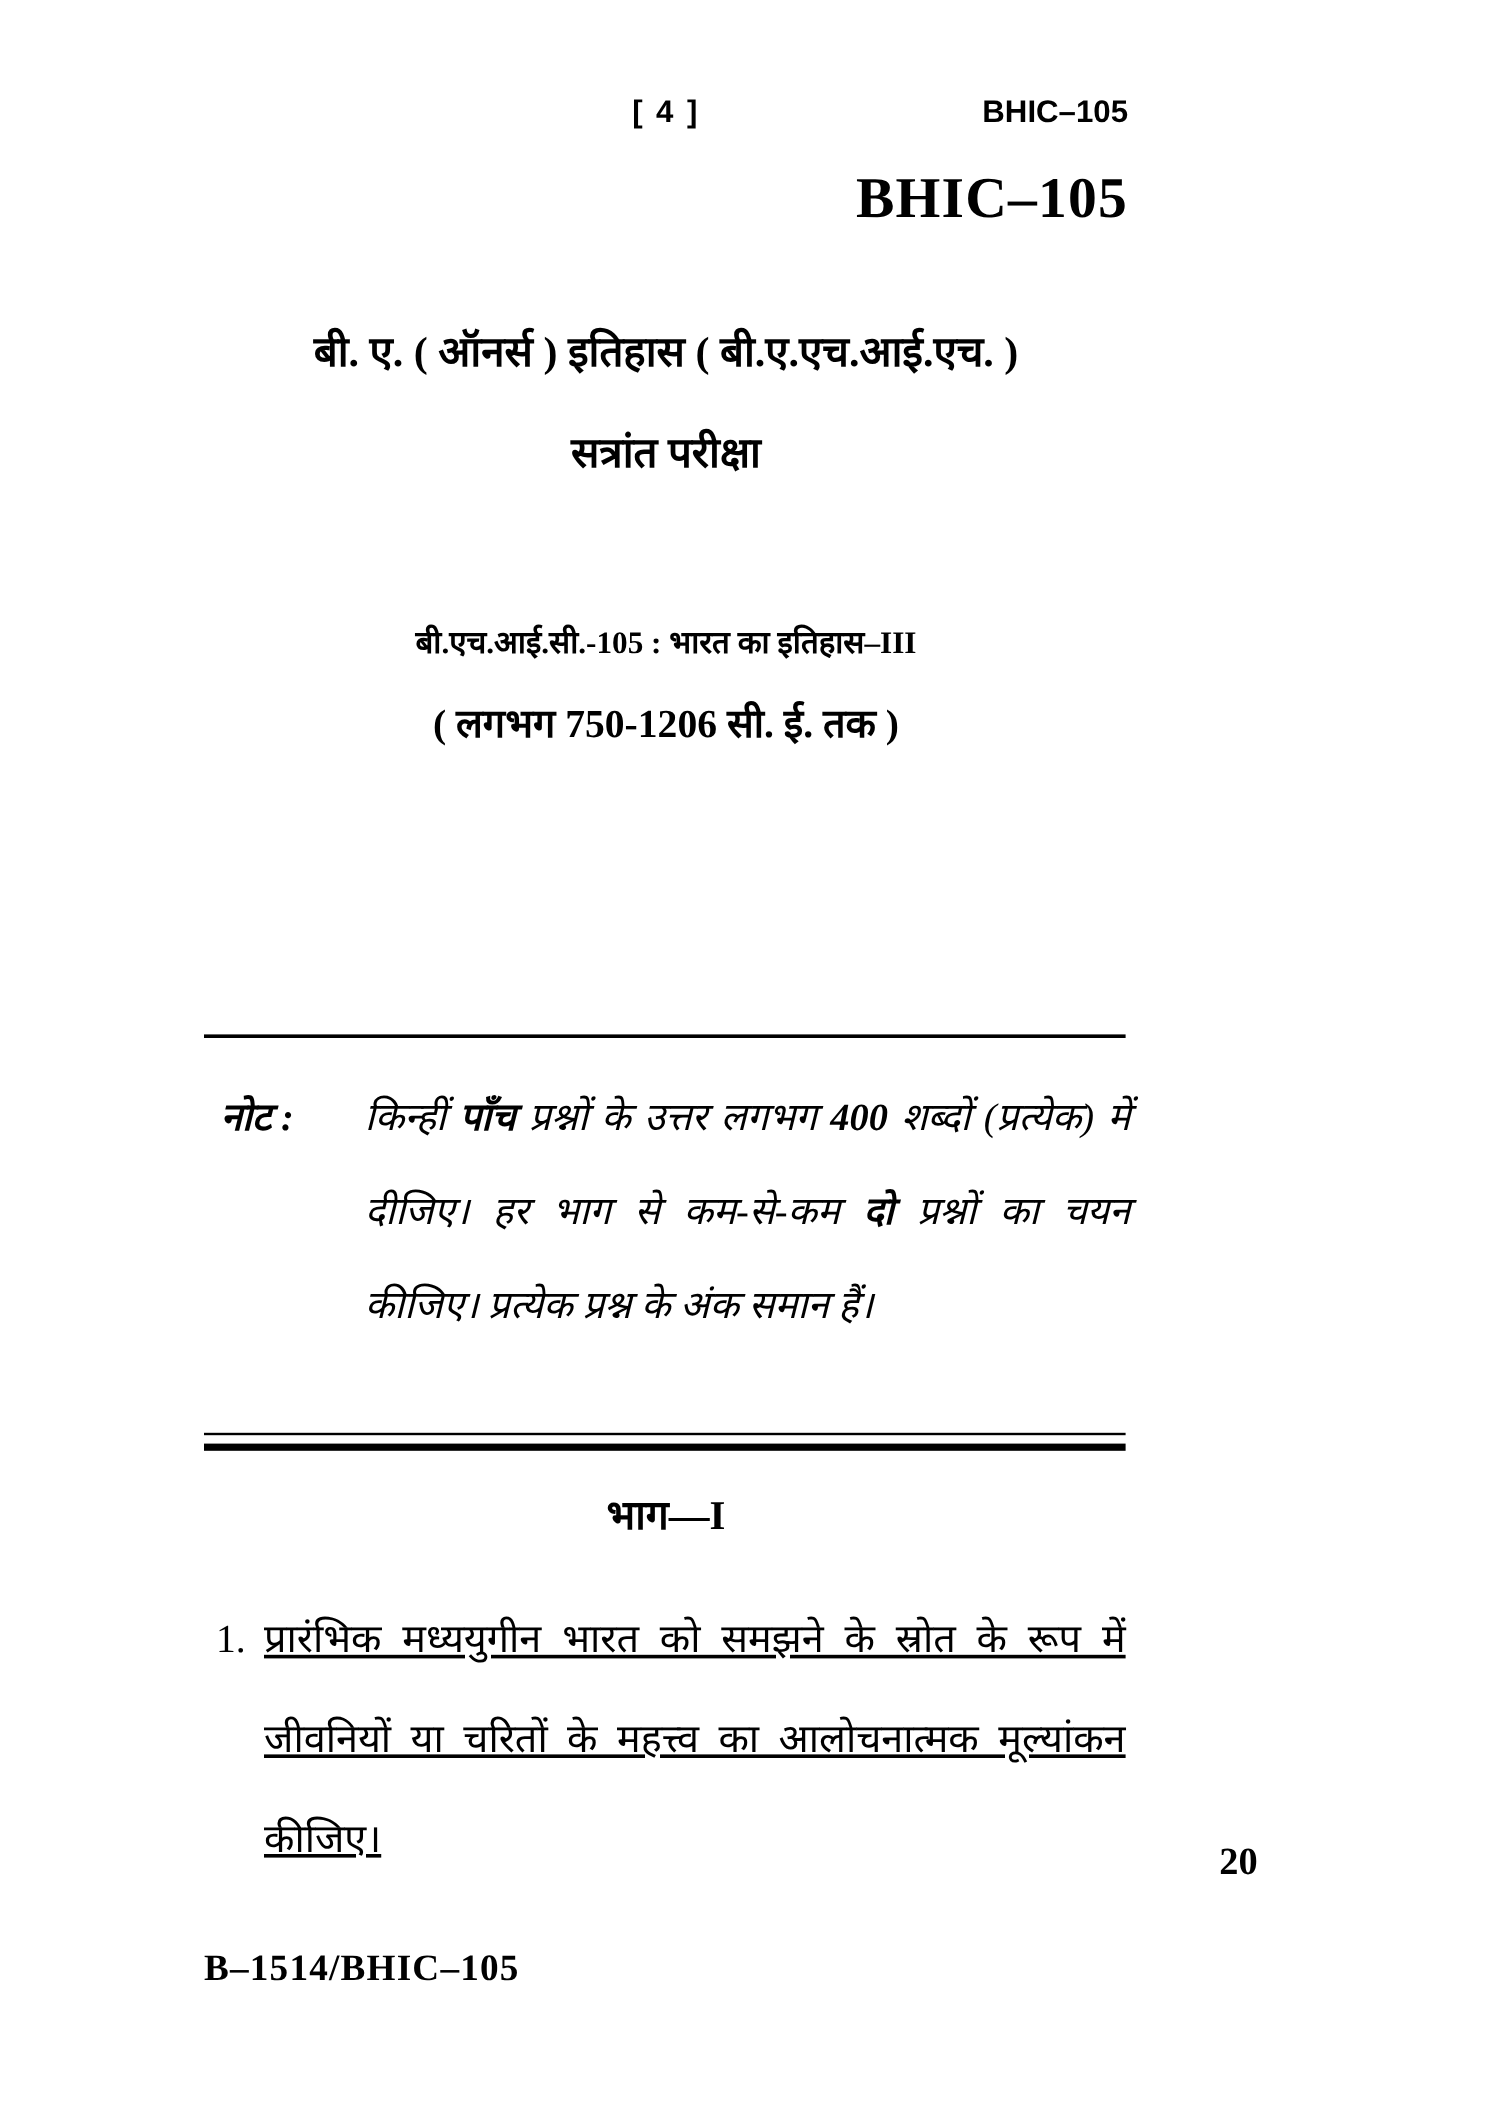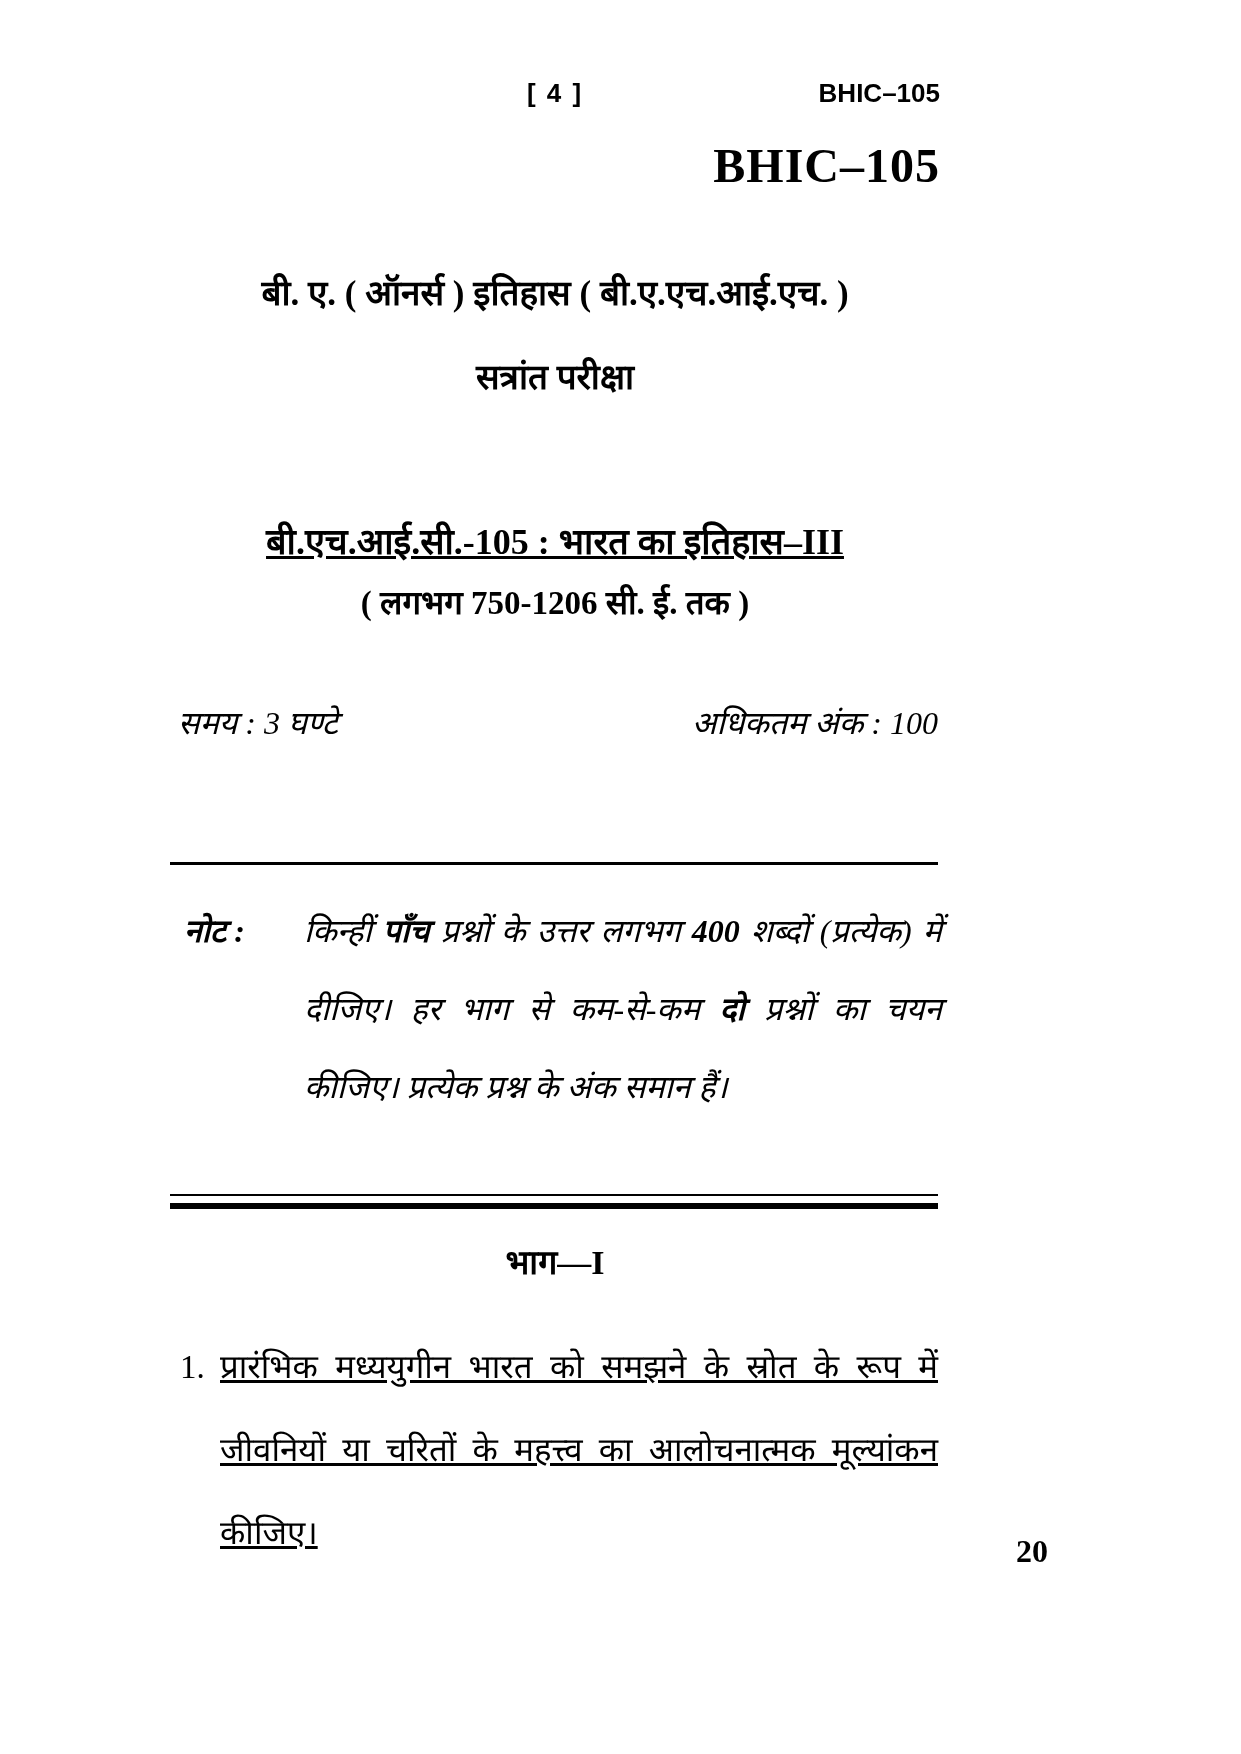--- a/index.html
+++ b/index.html
@@ -55,21 +55,21 @@
     left: 150px;
     width: 810px;
     text-align: center;
     font-weight: bold;
     font-size: 35px;
     white-space: nowrap;
   }
   .line-program { top: 268px; }
   .line-exam    { top: 352px; }
   .line-date    { top: 432px; }
-  .line-course  { top: 516px; font-size: 36px; text-decoration: underline; }
+  .line-course  { top: 516px; font-size: 26px; }
   .line-period  { top: 579px; font-size: 33px; }
   
   .meta-row {
     position: absolute;
     left: 178px;
     top: 700px;
     width: 760px;
     display: flex;
     justify-content: space-between;
     font-style: italic;
@@ -172,35 +172,32 @@
     <span class="hdr-code">BHIC–105</span>
   </div>
 
   <div class="big-title">BHIC–105</div>
 
   <div class="center-line line-program">बी. ए. ( ऑनर्स ) इतिहास ( बी.ए.एच.आई.एच. )</div>
   <div class="center-line line-exam">सत्रांत परीक्षा</div>
   <div class="center-line line-course">बी.एच.आई.सी.-105 : भारत का इतिहास–III</div>
   <div class="center-line line-period">( लगभग 750-1206 सी. ई. तक )</div>
 
-  <div class="meta-row">
-    <span>समय : 3 घण्टे</span>
-    <span>अधिकतम अंक : 100</span>
-  </div>
 
   <div class="rule-single"></div>
 
   <div class="note">
     <span class="note-label">नोट :</span><span>किन्हीं </span><span class="bold">पाँच</span><span> प्रश्नों के उत्तर लगभग </span><span class="bold">400</span><span> शब्दों (प्रत्येक) में दीजिए। हर भाग से कम-से-कम </span><span class="bold">दो</span><span> प्रश्नों का चयन कीजिए। प्रत्येक प्रश्न के अंक समान हैं।</span>
   </div>
 
   <div class="rule-double"></div>
 
   <div class="section-heading">भाग—I</div>
 
   <div class="question">
     <span class="qnum">1.</span>
     <div class="qtext">प्रारंभिक मध्ययुगीन भारत को समझने के स्रोत के रूप में जीवनियों या चरितों के महत्त्व का आलोचनात्मक मूल्यांकन कीजिए।</div>
     <span class="qmarks">20</span>
   </div>
 
+  <div class="page-footer">B–1514/BHIC–105</div>
 
 </div>
 
 </body></html>

